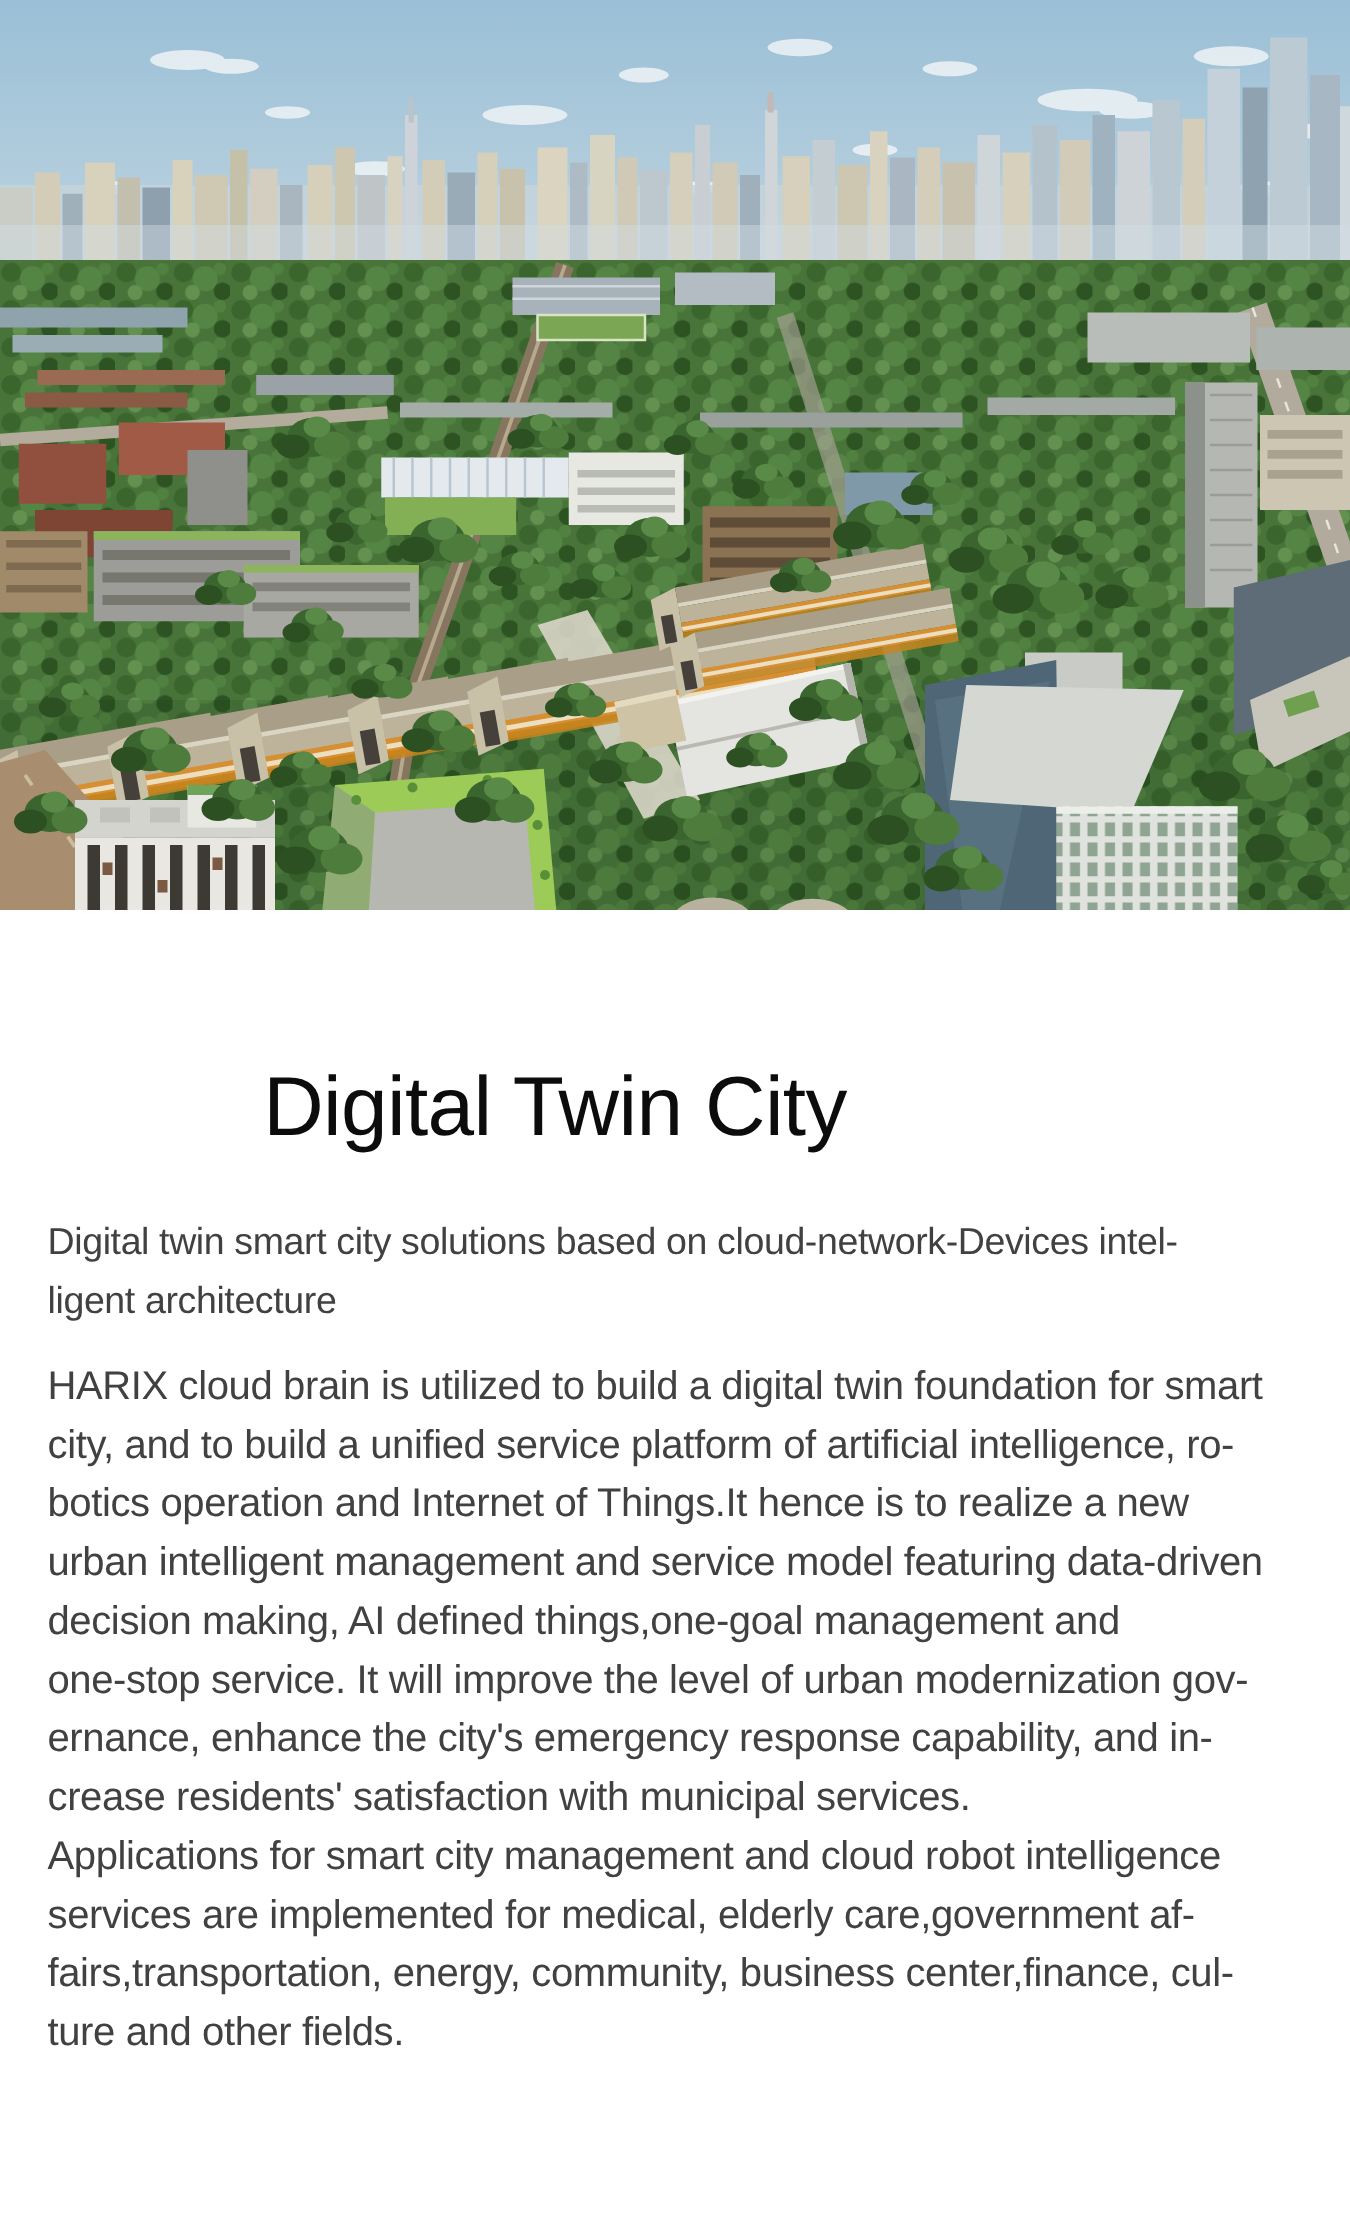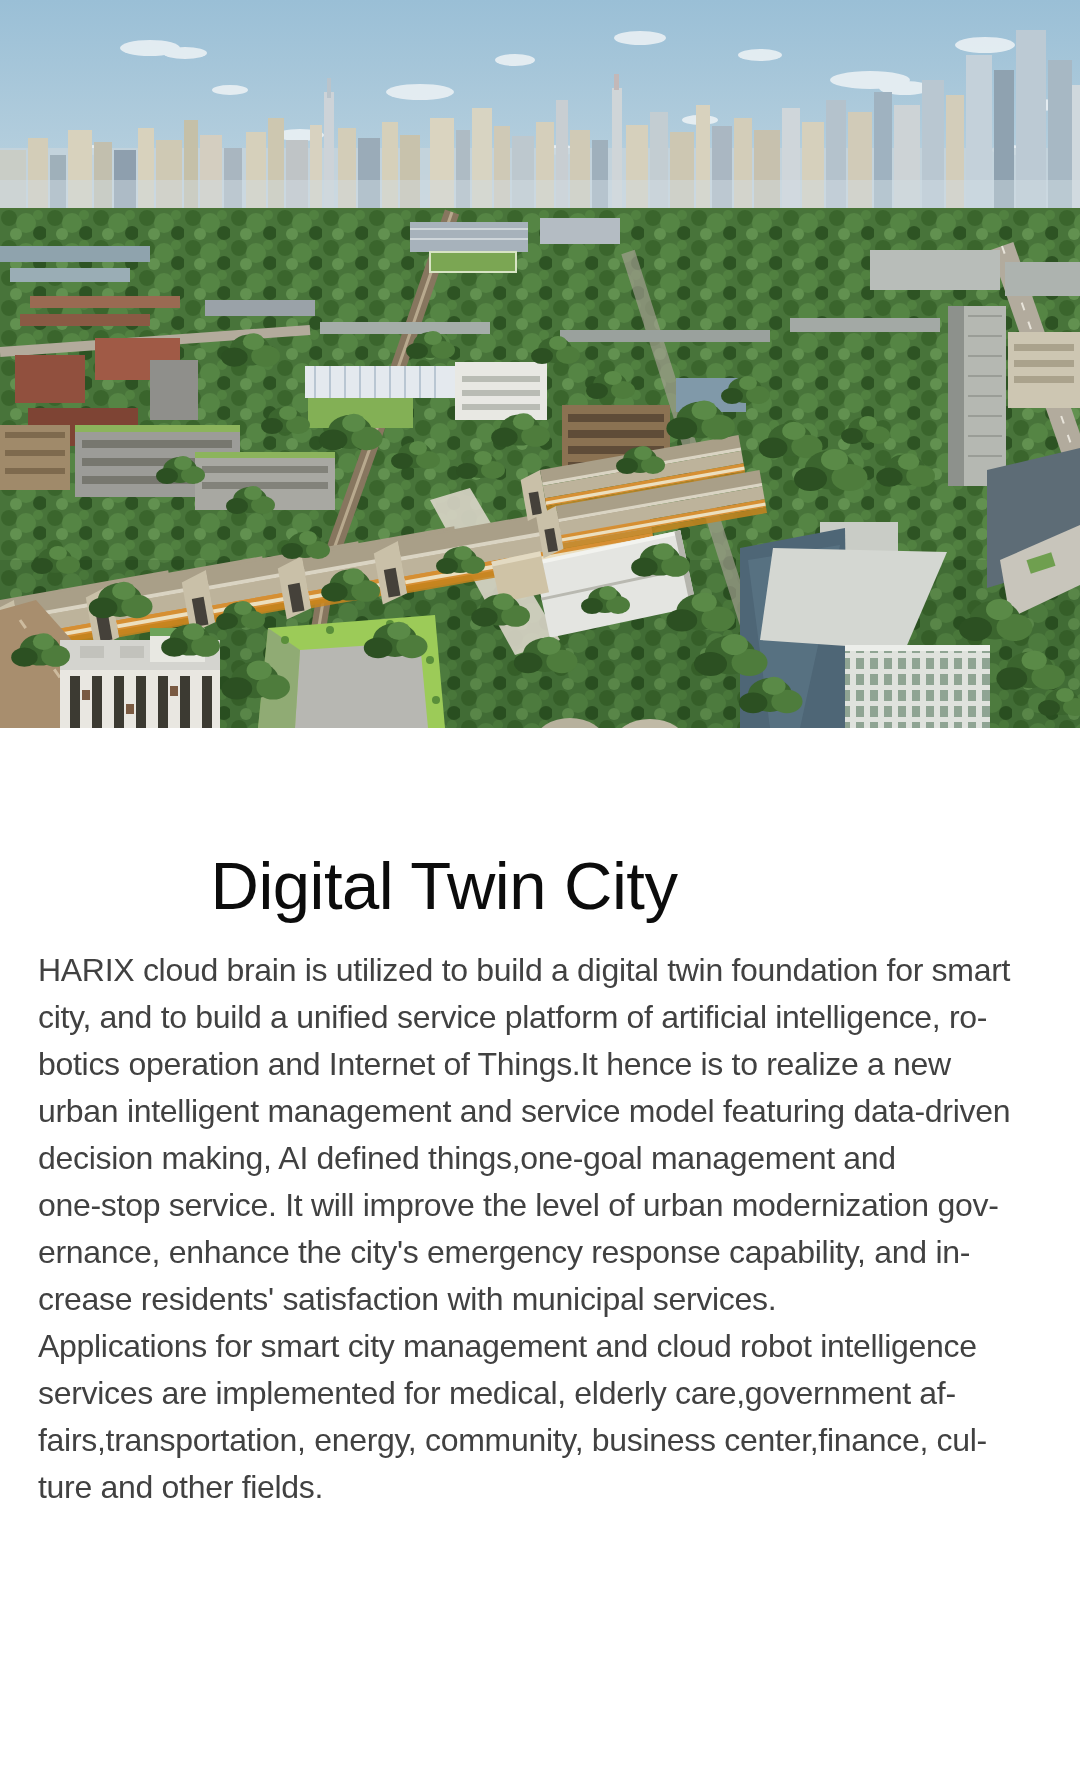--- a/index.html
+++ b/index.html
@@ -343,20 +343,22 @@
         <use href="#tr" transform="translate(1062,702)"></use>
     <use href="#tr" transform="translate(240,615)"></use>
         <use href="#tr" transform="translate(40,650) scale(1.2)"></use>
   </g>
 </svg>
 </div>
 
 <h1 class="page-title">Digital Twin City</h1>
 
 <div class="content">
+  <p class="subtitle">Digital twin smart city solutions based on cloud-network-Devices intel-
+ligent architecture</p>
   <p class="bodytext">HARIX cloud brain is utilized to build a digital twin foundation for smart
 city, and to build a unified service platform of artificial intelligence, ro-
 botics operation and Internet of Things.It hence is to realize a new
 urban intelligent management and service model featuring data-driven
 decision making, AI defined things,one-goal management and
 one-stop service. It will improve the level of urban modernization gov-
 ernance, enhance the city's emergency response capability, and in-
 crease residents' satisfaction with municipal services.
 Applications for smart city management and cloud robot intelligence
 services are implemented for medical, elderly care,government af-

